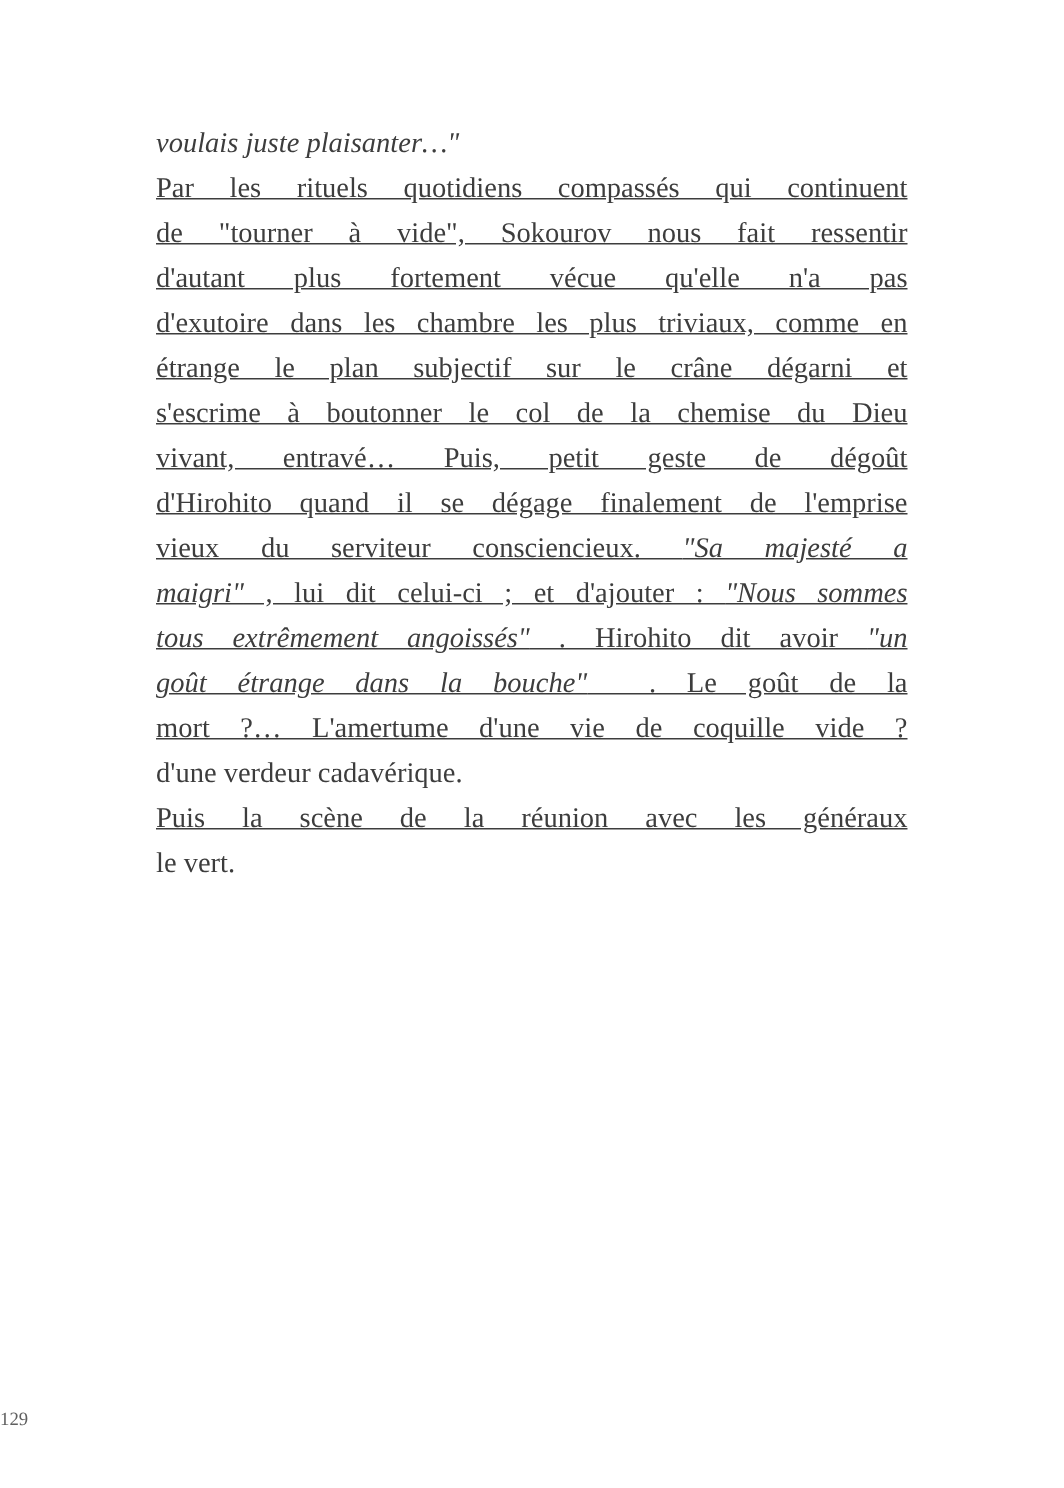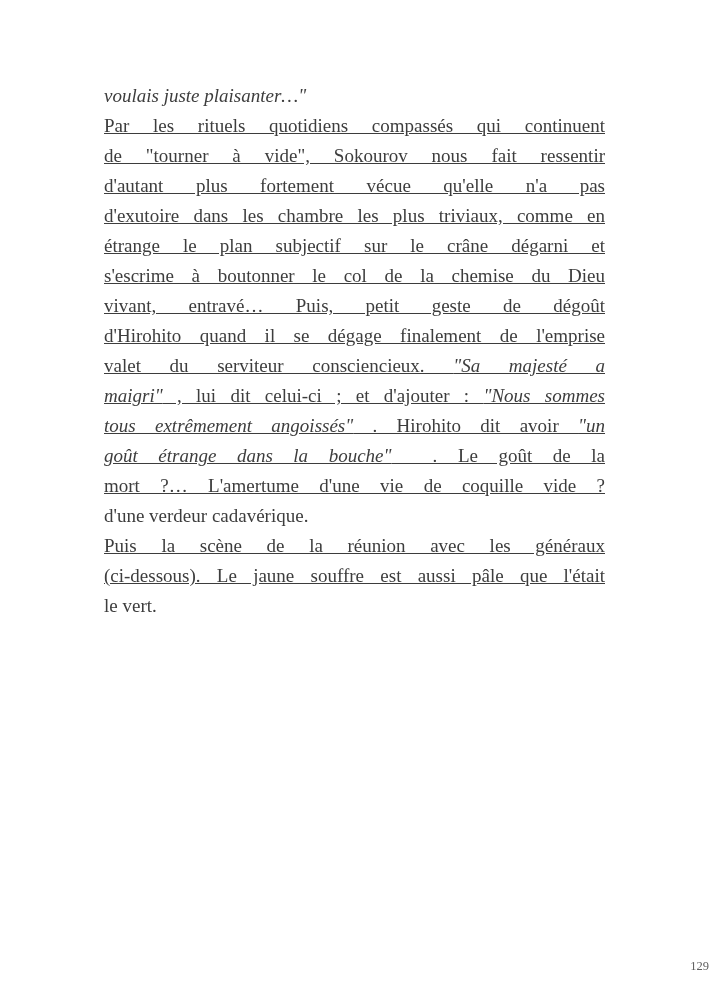--- a/index.html
+++ b/index.html
@@ -42,45 +42,43 @@
     text-align-last: left;
   }
   .seg.it {
     font-style: italic;
   }
   .page-number {
     position: absolute;
     top: 938px;
     left: 0;
     width: 709px;
-    text-align: right;
+    text-align: left;
     font-size: 12.5px;
     line-height: 16px;
     color: #5f5f5f;
-    margin-top: 20px;
   }
 </style>
 </head>
 <body style="background: rgb(255, 255, 255);">
 
 <div class="page">
   <div class="text-block" style="color: rgb(61, 61, 61);">
       <div class="line left"><span class="seg it">voulais juste plaisanter…"</span></div>
       <div class="line just"><span class="seg">Par les rituels quotidiens compassés qui continuent</span></div>
       <div class="line just"><span class="seg">de "tourner à vide", Sokourov nous fait ressentir</span></div>
       <div class="line just"><span class="seg">d'autant plus fortement vécue qu'elle n'a pas</span></div>
       <div class="line just"><span class="seg">d'exutoire dans les chambre les plus triviaux, comme en</span></div>
       <div class="line just"><span class="seg">étrange le plan subjectif sur le crâne dégarni et</span></div>
       <div class="line just"><span class="seg">s'escrime à boutonner le col de la chemise du Dieu</span></div>
       <div class="line just"><span class="seg">vivant, entravé… Puis, petit geste de dégoût</span></div>
       <div class="line just"><span class="seg">d'Hirohito quand il se dégage finalement de l'emprise</span></div>
-      <div class="line just"><span class="seg">valet du serviteur consciencieux. </span><span class="seg it">"Sa majesté a</span></div>
+      <div class="line just"><span class="seg">vieux du serviteur consciencieux. </span><span class="seg it">"Sa majesté a</span></div>
       <div class="line just"><span class="seg it">maigri"</span><span class="seg"> , lui dit celui-ci ; et d'ajouter : </span><span class="seg it">"Nous sommes</span></div>
       <div class="line just"><span class="seg it">tous extrêmement angoissés"</span><span class="seg"> . Hirohito dit avoir </span><span class="seg it">"un</span></div>
       <div class="line just"><span class="seg it">goût étrange dans la bouche"</span><span class="seg"> &nbsp;. Le goût de la</span></div>
       <div class="line just"><span class="seg">mort ?… L'amertume d'une vie de coquille vide ?</span></div>
       <div class="line left"><span class="seg">d'une verdeur cadavérique.</span></div>
       <div class="line just"><span class="seg">Puis la scène de la réunion avec les généraux</span></div>
-      <div class="line just"><span class="seg">(ci-dessous). Le jaune souffre est aussi pâle que l'était</span></div>
       <div class="line left"><span class="seg">le vert.</span></div>
     </div>
   <div class="page-number" style="color: rgb(95, 95, 95);">129</div>
 </div>
 
 </body></html>

